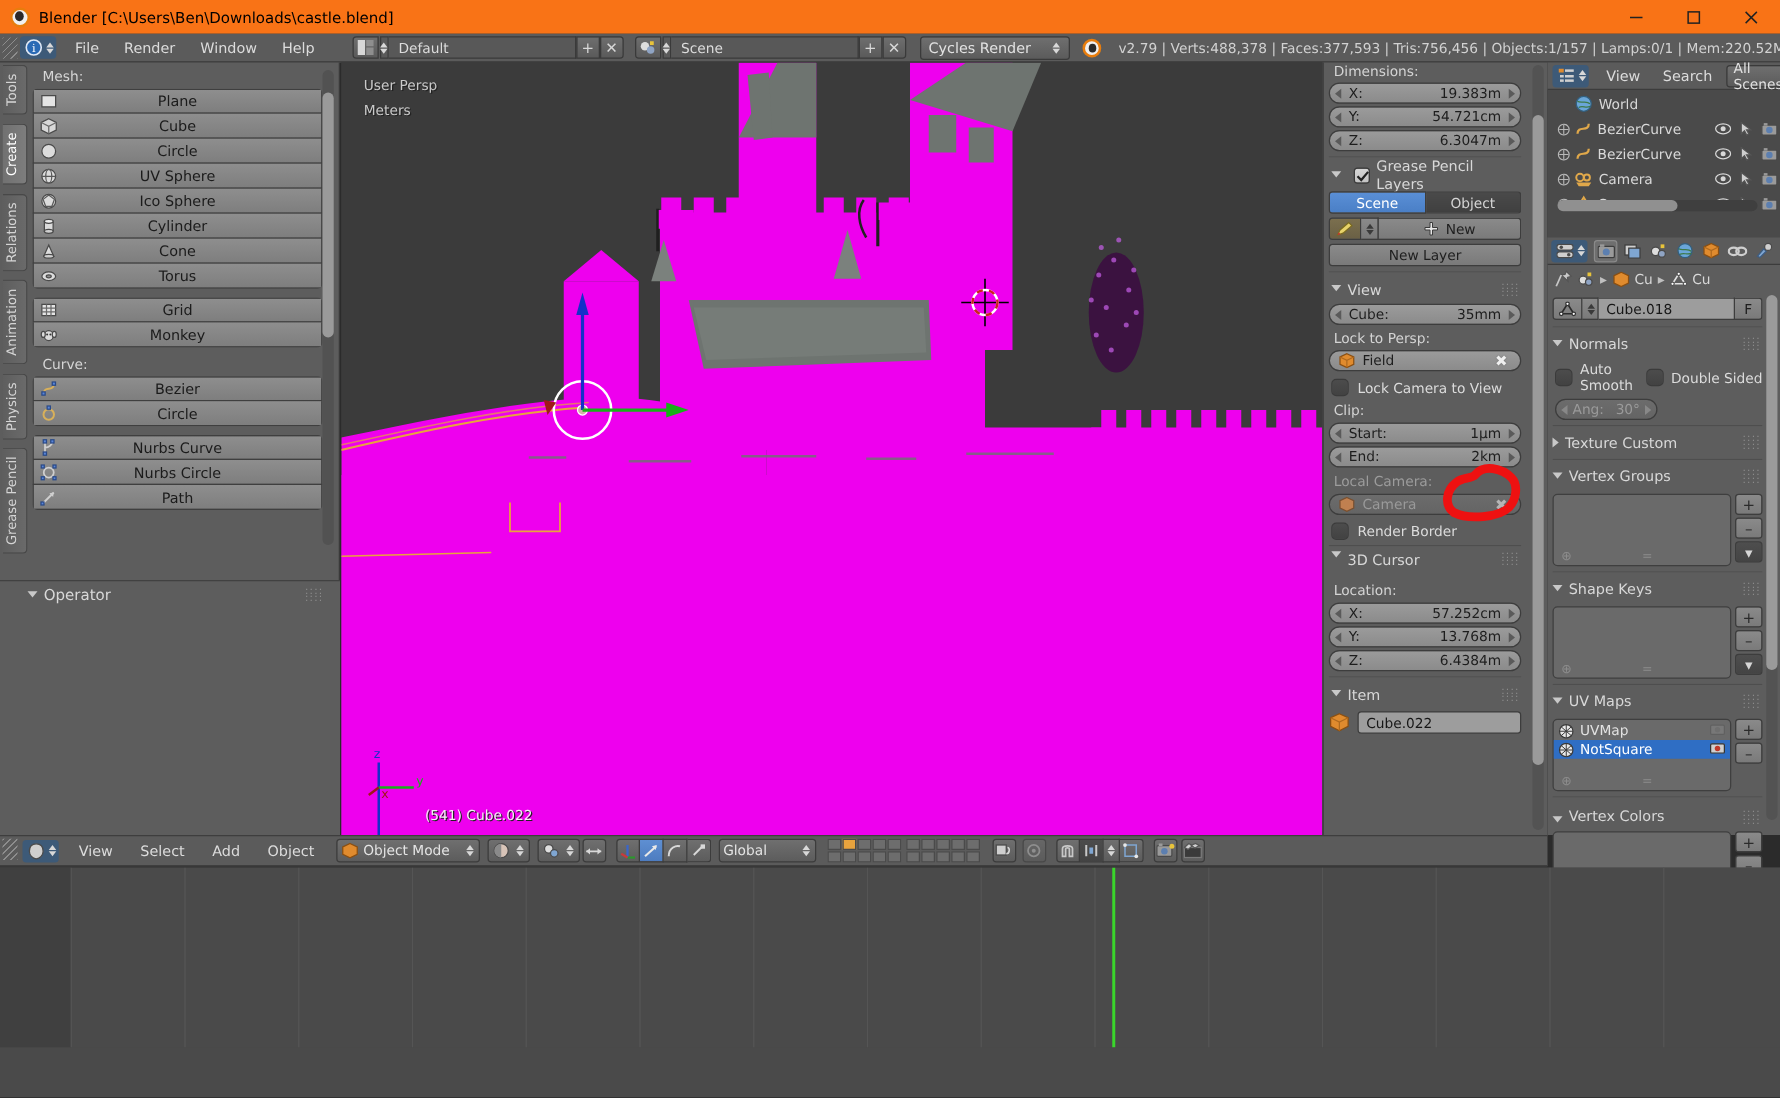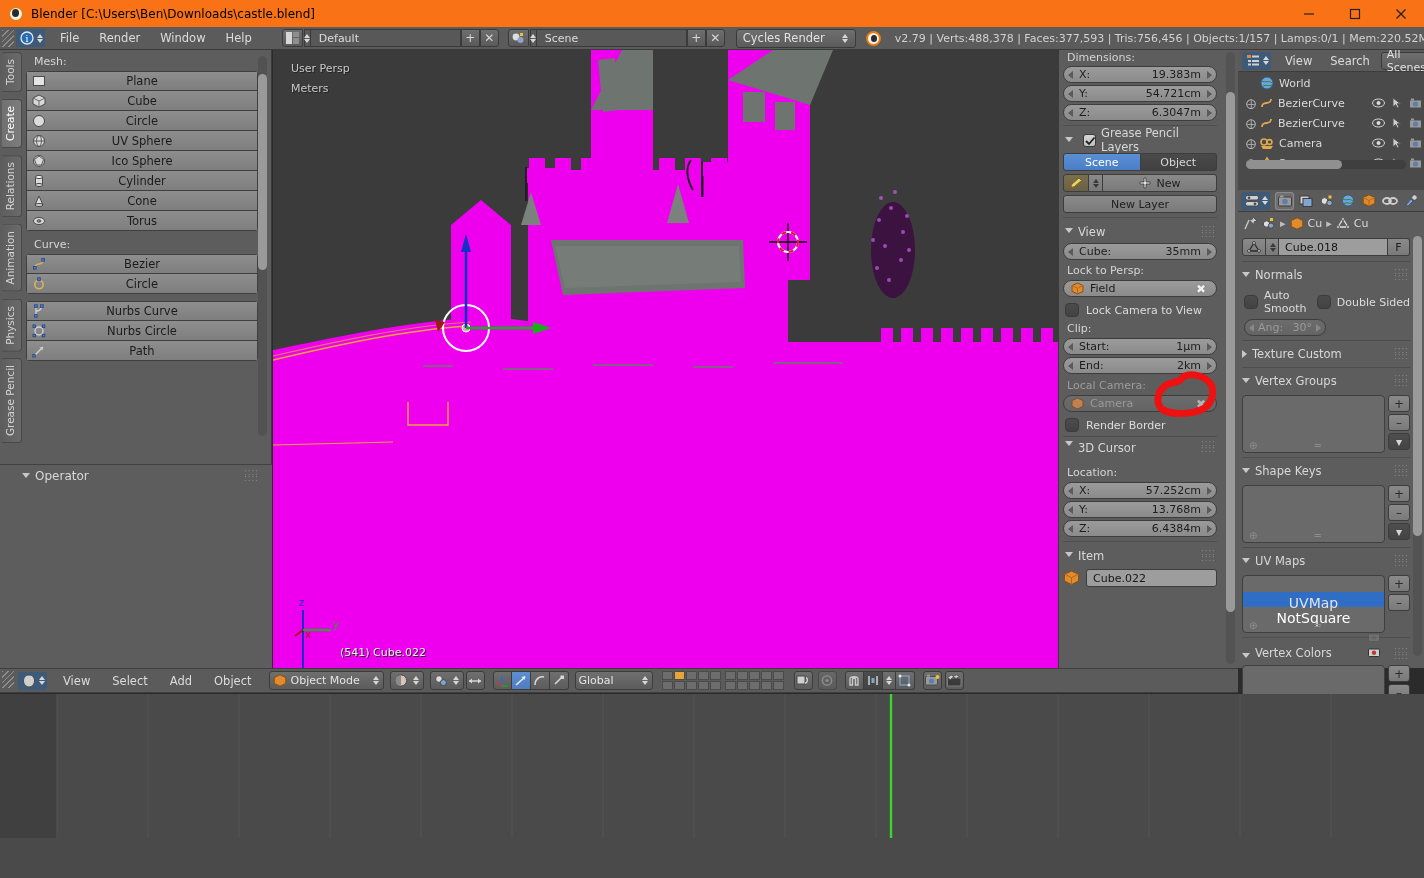--- a/index.html
+++ b/index.html
@@ -155,21 +155,21 @@
   .breadcrumb { display:flex; align-items:center; height:22px; gap:4px; padding-left:6px;
      color:#d8d8d8; font-size:11px; }
   .pr-body { position:absolute; left:4px; top:48px; width:168px; }
   .pr-scroll { position:absolute; right:2px; top:46px; width:9px; height:420px; background:#535353;
      border-radius:5px; }
   .pr-scroll i { position:absolute; left:0; top:0; width:9px; height:300px; background:#9a9a9a;
      border-radius:5px; display:block; }
   .listbox { height:58px; background:#6a6a6a; border:1px solid #3f3f3f; border-radius:4px;
      position:relative; }
   .listrow { display:flex; align-items:center; height:15px; padding:0 4px; color:#e2e2e2;
-     font-size:14px; gap:18px;flex-direction:column; }
+     font-size:11px; gap:5px; }
   .listrow.sel { background:#2f6ec4; color:#fff; }
   .listfoot { position:absolute; left:0; bottom:1px; width:100%; display:flex;
      align-items:center; justify-content:space-between; padding:0 6px; color:#8d8d8d; font-size:10px;}
   .sidebtns { width:22px; display:flex; flex-direction:column; gap:2px; }
   .sbtn { height:17px; background:linear-gradient(#8a8a8a,#7a7a7a); border:1px solid #3d3d3d;
      border-radius:3px; display:flex; align-items:center; justify-content:center;
      color:#2b2b2b; font-size:12px; }
   .sbtn.dk { background:linear-gradient(#4e4e4e,#444); color:#d6d6d6; }
   .rowflex { display:flex; gap:3px; }
 
@@ -372,20 +372,43 @@
           <span class="ti">
               <svg width="14" height="14">
                 <ellipse cx="7" cy="7" rx="5.5" ry="3.5" fill="#dcdcdc" stroke="#4a4a4a"></ellipse>
                 <ellipse cx="7" cy="7" rx="2" ry="1.2" fill="#8e8e8e" stroke="#4a4a4a"></ellipse>
               </svg>
             </span>
           <span class="tl">Torus</span>
         </div>
       </div>
 
+      <div class="grp">
+        <div class="toolbtn">
+          <span class="ti">
+              <svg width="14" height="14">
+                <rect x="1.5" y="2.5" width="11" height="9" fill="#e4e4e4" stroke="#4a4a4a"></rect>
+                <path d="M5.2 2.5 V11.5 M8.8 2.5 V11.5 M1.5 5.5 H12.5 M1.5 8.5 H12.5" stroke="#6a6a6a"></path>
+              </svg>
+            </span>
+          <span class="tl">Grid</span>
+        </div>
+        <div class="toolbtn">
+          <span class="ti">
+              <svg width="14" height="14">
+                <ellipse cx="7" cy="7.5" rx="3.6" ry="4" fill="#dcdcdc" stroke="#4a4a4a"></ellipse>
+                <ellipse cx="2.6" cy="6.5" rx="1.6" ry="2.4" fill="#dcdcdc" stroke="#4a4a4a"></ellipse>
+                <ellipse cx="11.4" cy="6.5" rx="1.6" ry="2.4" fill="#dcdcdc" stroke="#4a4a4a"></ellipse>
+                <circle cx="5.7" cy="6.5" r="0.8" fill="#333"></circle>
+                <circle cx="8.3" cy="6.5" r="0.8" fill="#333"></circle>
+              </svg>
+            </span>
+          <span class="tl">Monkey</span>
+        </div>
+      </div>
 
       <div class="seclabel">Curve:</div>
 
       <div class="grp">
         <div class="toolbtn">
           <span class="ti">
               <svg width="14" height="14">
                 <path d="M3 11 C3 4, 11 10, 11 3" fill="none" stroke="#d8b05a" stroke-width="1.6"></path>
                 <rect x="1.5" y="9.5" width="2.6" height="2.6" fill="#5a86d8" stroke="#2a4a88"></rect>
                 <rect x="9.8" y="1.6" width="2.6" height="2.6" fill="#5a86d8" stroke="#2a4a88"></rect>

